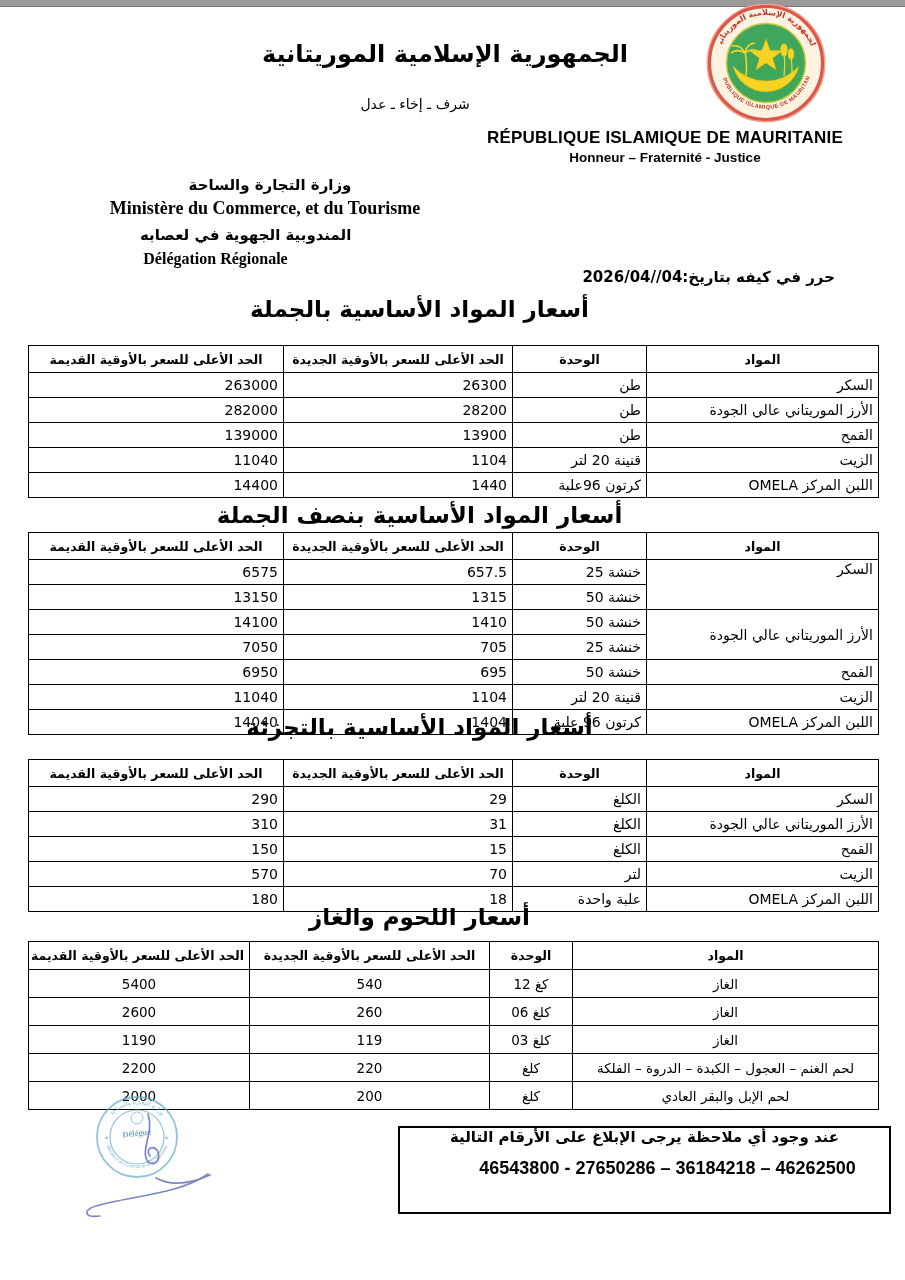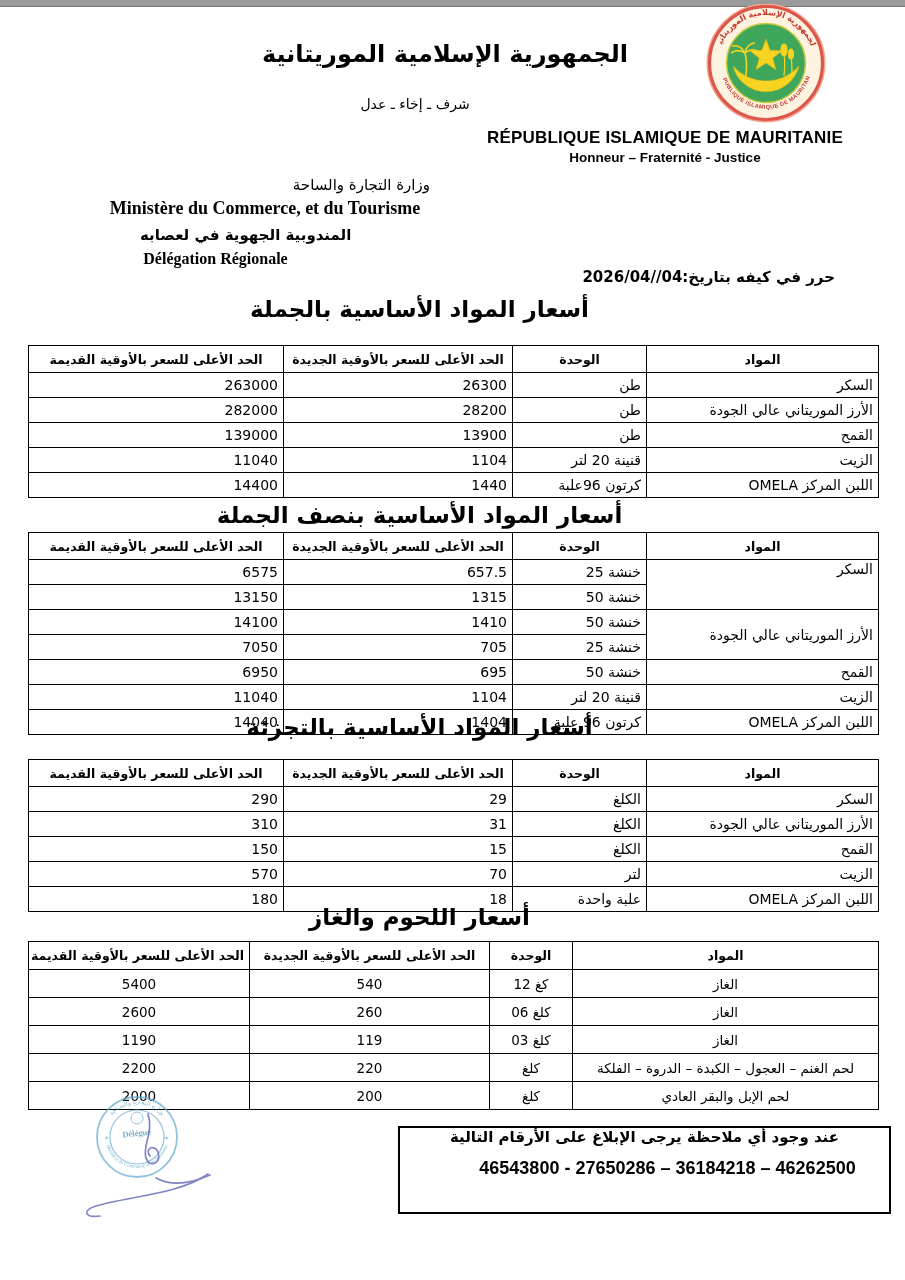--- a/index.html
+++ b/index.html
@@ -6,21 +6,21 @@
   .page{position:relative;width:905px;height:1280px;background:#ffffff;overflow:hidden;
         font-family:"DejaVu Sans",sans-serif;color:#000;border-right:2px solid #e8e8e8;}
   .abs{position:absolute;}
   .topbar{left:0;top:0;width:905px;height:6px;background:#9a9a9a;border-bottom:1px solid #777;}
   .calligraphy{left:250px;top:40px;width:390px;text-align:center;font-size:24px;font-weight:bold;direction:rtl;}
   .motto-ar{left:300px;top:96px;width:230px;text-align:center;font-size:14px;direction:rtl;}
   .republic-fr{left:450px;top:128px;width:430px;text-align:center;font-size:17px;font-weight:bold;
                font-family:"Liberation Sans",sans-serif;letter-spacing:.2px;}
   .motto-fr{left:450px;top:150px;width:430px;text-align:center;font-size:13.5px;font-weight:bold;
             font-family:"Liberation Sans",sans-serif;}
-  .ministry-ar{left:110px;top:176px;width:320px;font-size:15px;font-weight:normal;direction:rtl;}
+  .ministry-ar{left:110px;top:176px;width:320px;text-align:center;font-size:15px;font-weight:bold;direction:rtl;}
   .ministry-fr{left:85px;top:198px;width:360px;text-align:center;font-size:18px;font-weight:bold;
                font-family:"Liberation Serif",serif;}
   .delegation-ar{left:140px;top:226px;width:280px;text-align:left;font-size:15px;font-weight:bold;direction:rtl;}
   .delegation-fr{left:118px;top:250px;width:195px;text-align:center;font-size:16px;font-weight:bold;
                  font-family:"Liberation Serif",serif;}
   .date-line{left:500px;top:268px;width:335px;direction:rtl;text-align:right;font-size:15px;font-weight:bold;}
   .date-line .num{direction:ltr;unicode-bidi:isolate;}
   .section-title{left:0;top:0;width:839px;text-align:center;font-size:23px;font-weight:bold;direction:rtl;}
   .t1{top:296px;} .t2{top:502px;} .t3{top:714px;} .t4{top:904px;}
 

